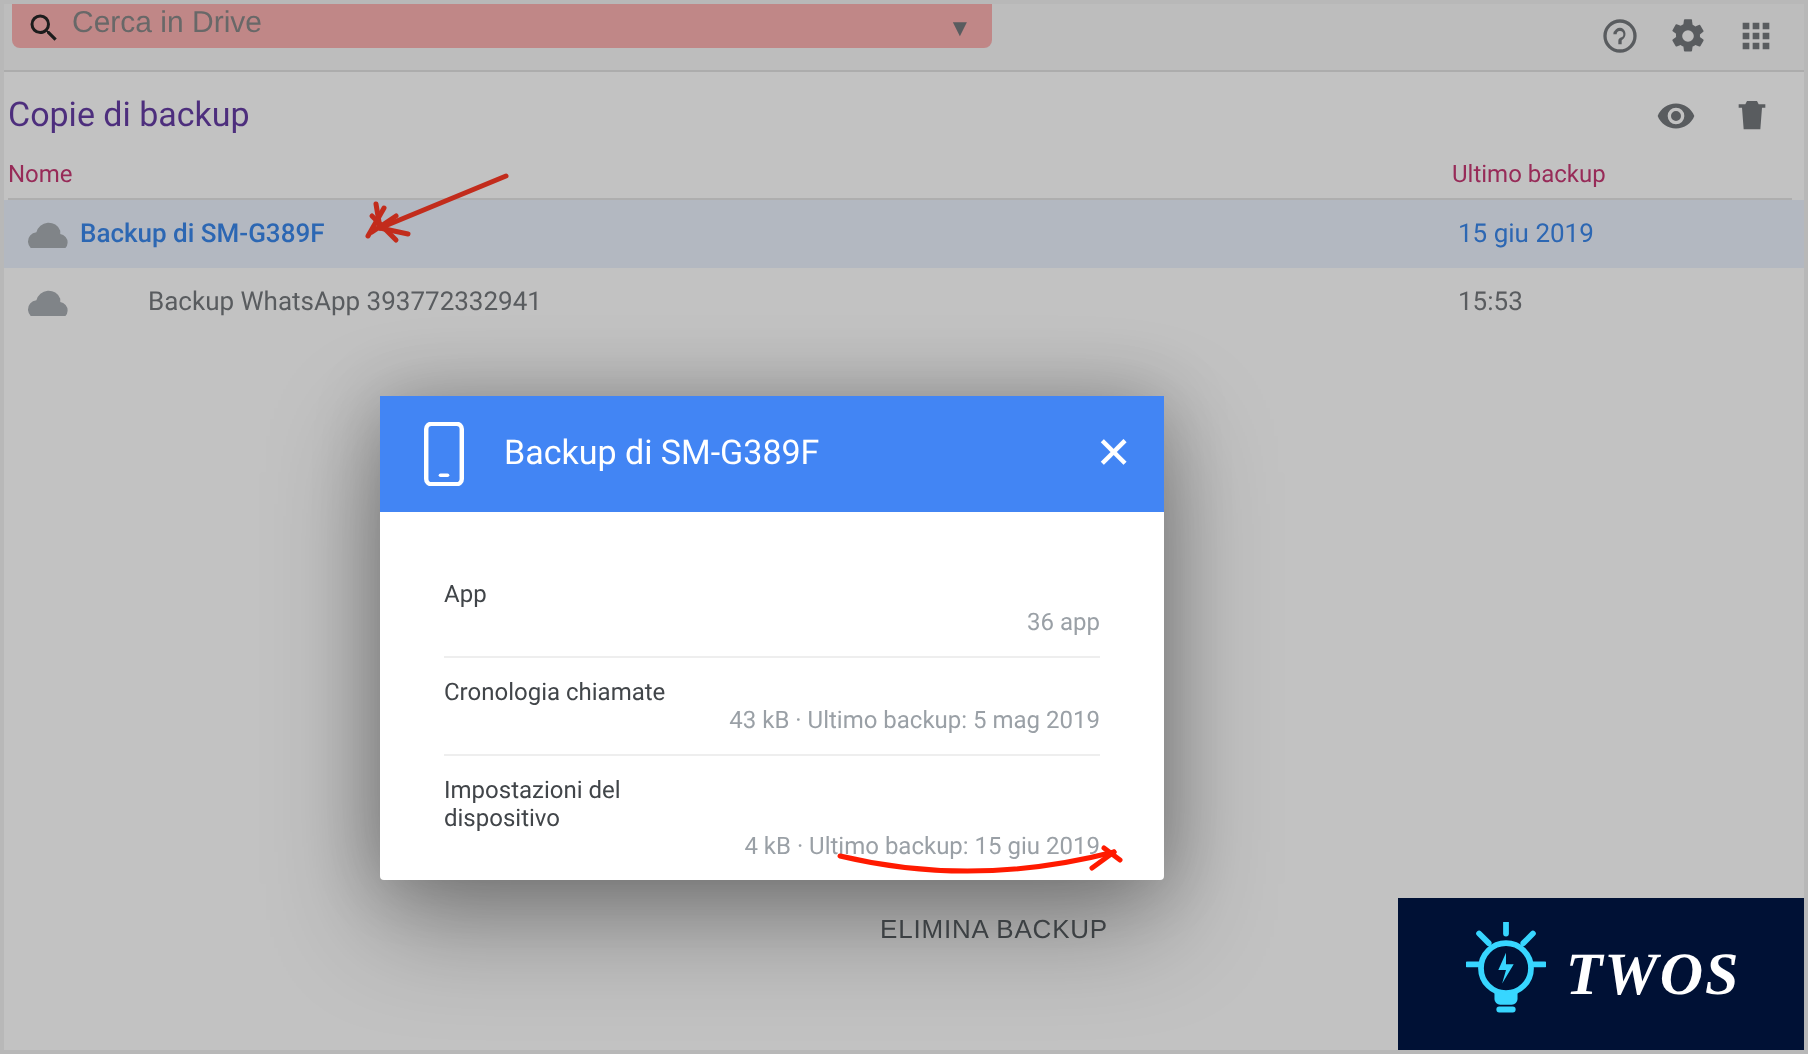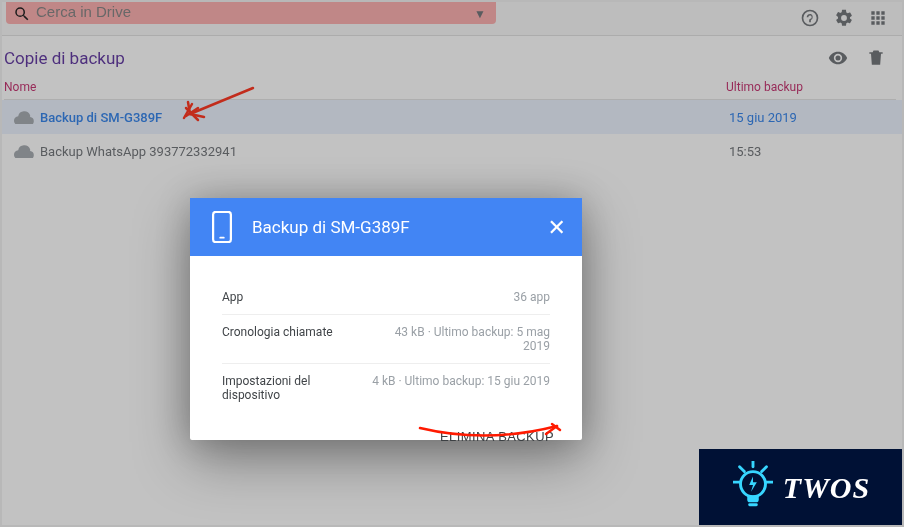--- a/index.html
+++ b/index.html
@@ -103,21 +103,21 @@
       color: #5f6368;
     }
     .row .cloud { width: 26px; display:flex; align-items:center; }
     .row .cloud svg { fill:#9aa0a6; }
     .row .rname { flex:1; }
     .row .rdate { width: 175px; }
     .row.selected { background: #e8f0fe; }
     .row.selected .rname { color: #1a73e8; font-weight: 500; }
     .row.selected .rdate { color: #1a73e8; }
     .row1 { top: 100px; }
-    .row2 { top: 134px; }
+    .row2 { top: 134px; gap: 34px; }
 
     
     .anno1 {
       position: absolute;
       top: 86px; left: 178px;
       z-index: 3;
       pointer-events: none;
     }
 
     
@@ -150,20 +150,21 @@
     .modal-close { font-size: 22px; cursor:pointer; }
 
     .modal-body {
       padding: 24px 32px 0 32px;
     }
     .mrow {
       display:flex;
       font-size: 12px;
       border-bottom: 1px solid #eee;
       padding: 10px 0;
+      flex-direction: column;
     }
     .mrow .ml { color: #414549; width: 145px; }
     .mrow .mr { color: #9aa0a6; flex:1; text-align: right; }
     .mrow:last-of-type { border-bottom: none; }
     .modal-footer {
       text-align: right;
       padding: 14px 28px 0 0;
     }
     .delete-btn {
       display: inline-block;

